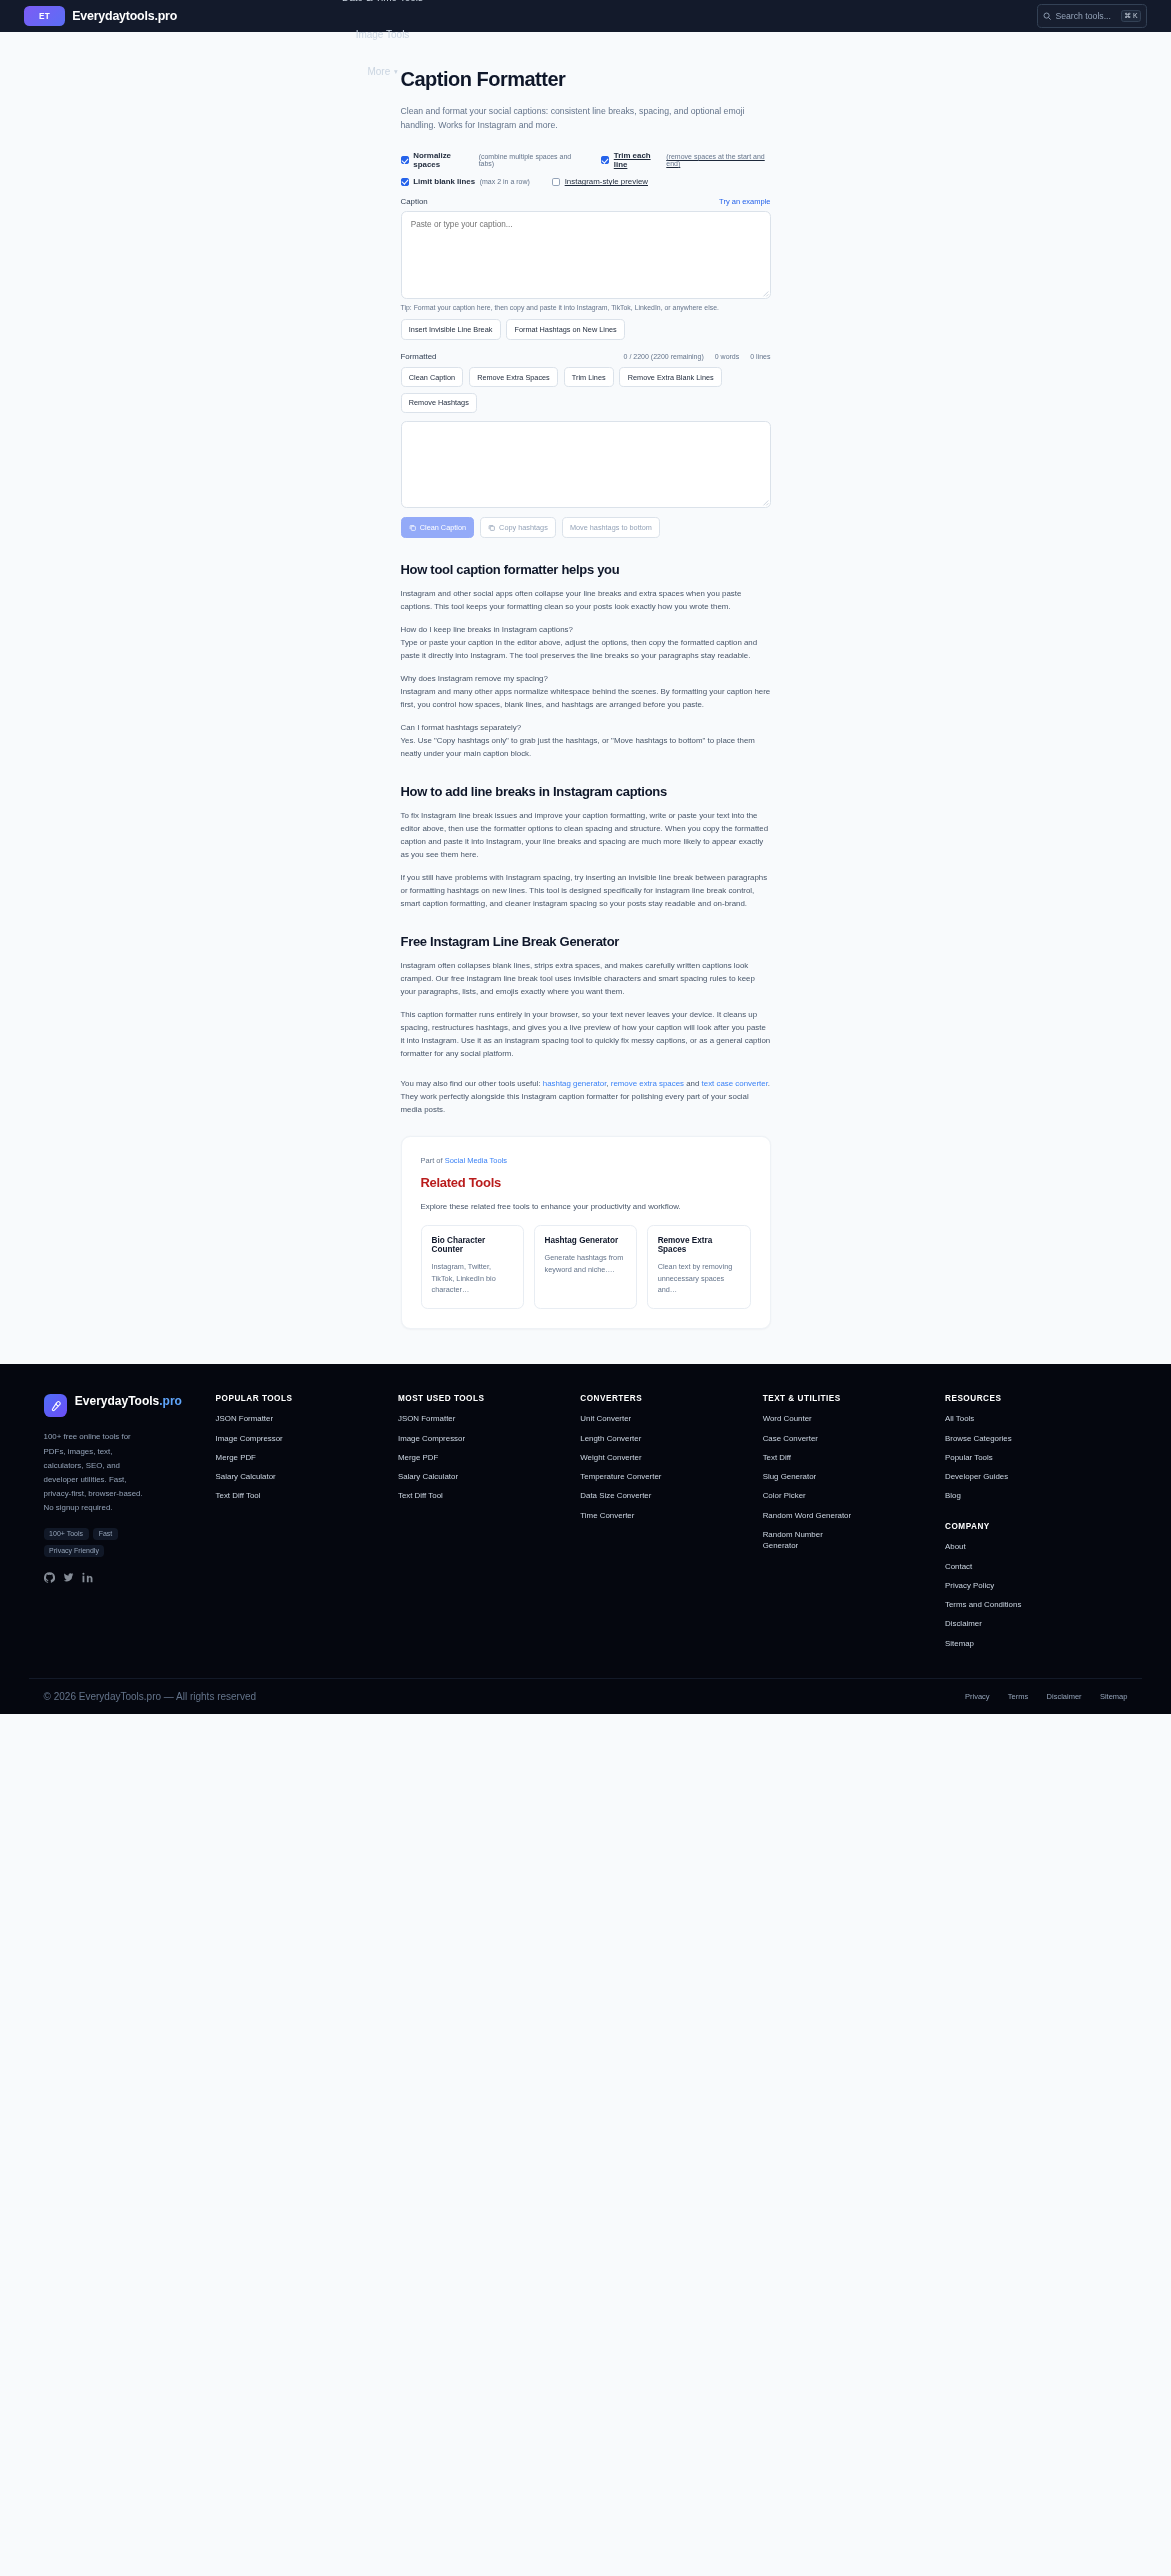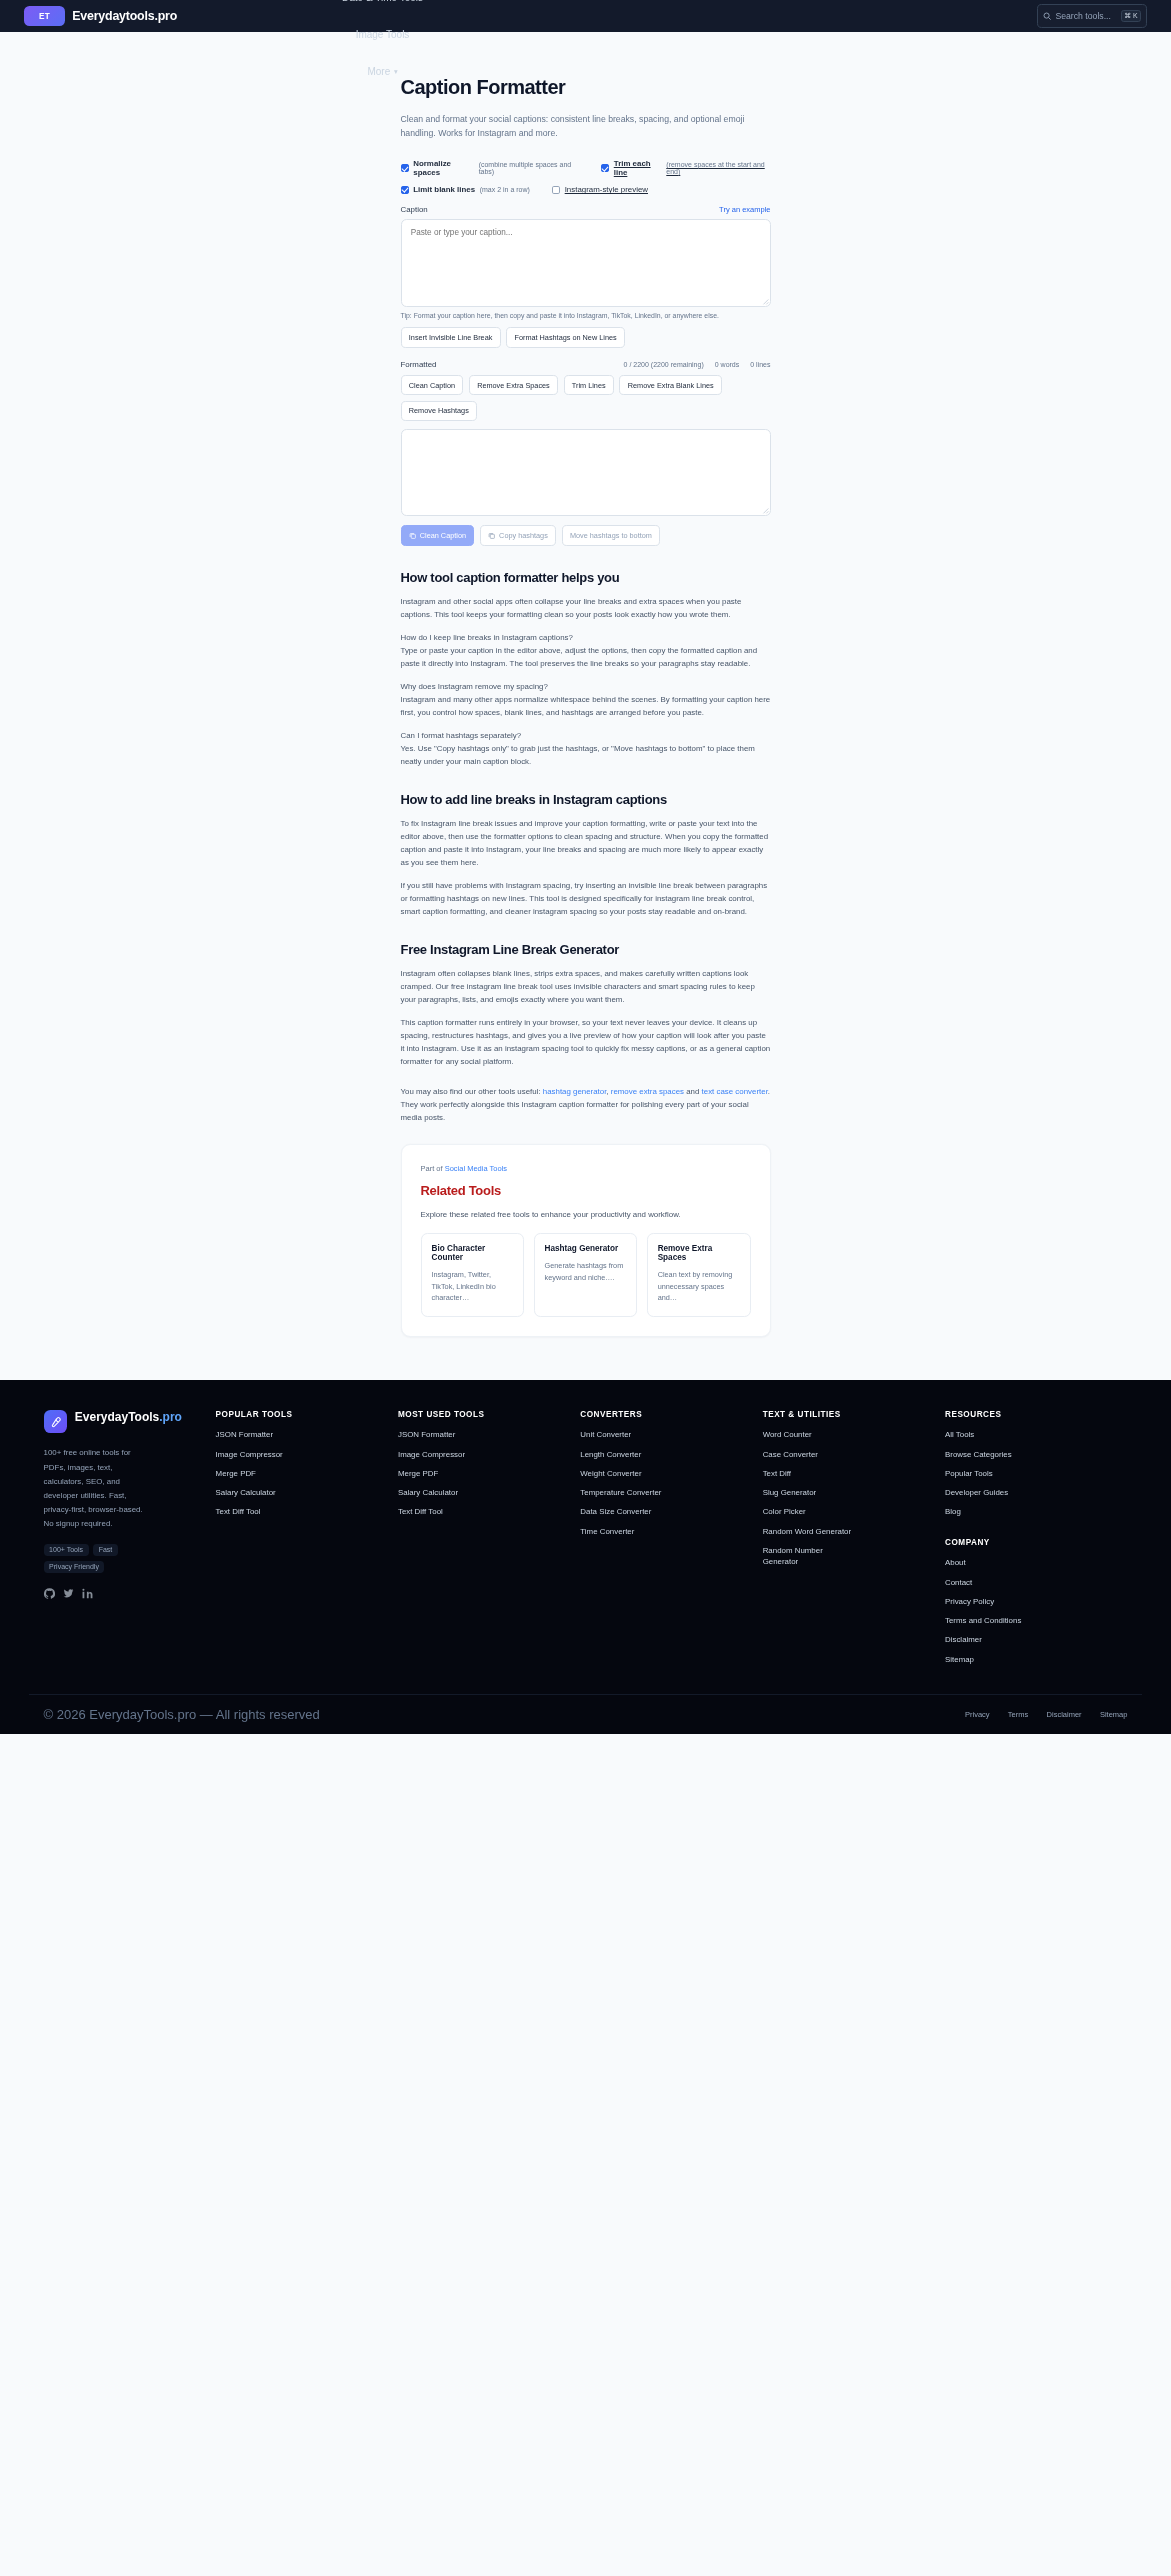--- a/index.html
+++ b/index.html
@@ -40,21 +40,21 @@
   }
   .search-ic { width:8.2px; height:8.2px; flex:none; }
   .search-ph { color:#94a3b8; font-size:8.7px; flex:1; }
   .kbd {
     background:#1e293b; border:0.9px solid #334155; border-radius:2.7px;
     color:#cbd5e1; font-size:6.9px; padding:0.9px 2.7px; line-height:1.3;
   }
 
   
   .page { width:1171px; background:#f8fafc; padding-bottom:27.5px; }
-  .wrap { width:370px; margin:16px auto; padding-top:28px; }
+  .wrap { width:370px; margin:8px auto; padding-top:28px; }
 
   h1.title { font-size:20px; font-weight:bold; color:#0f172a; letter-spacing:-0.5px; }
   .lede { font-size:8.7px; color:#64748b; line-height:1.65; margin-top:13px; }
 
   
   .opts { margin-top:18.3px; }
   .optrow { display:flex; align-items:center; gap:0; margin-bottom:8.2px; }
   .opt { display:flex; align-items:center; gap:4.6px; }
   .opt + .opt { margin-left:22px;text-decoration:underline; }
   .cb {
@@ -147,21 +147,21 @@
   .soc { width:11px; height:11px; opacity:.65; cursor:pointer; }
   .fhead { font-size:8.2px; font-weight:bold; color:#fff; letter-spacing:0.5px; }
   .flist { margin-top:10px; display:flex; flex-direction:column; gap:8.2px; }
   .flink { font-size:7.9px; color:#cbd5e1; cursor:pointer; line-height:1.4; }
   .fhead.second { margin-top:21px; }
   .fbottom {
     margin-top:29px; border-top:0.9px solid #131a29; padding:12px 14.6px;
     width:1113px; margin-left:auto; margin-right:auto;
     display:flex; justify-content:space-between; align-items:center;
   }
-  .copy { font-size:13px; color:#64748b;text-align:right; }
+  .copy { font-size:10px; color:#64748b;text-align:right; }
   .blinks { display:flex; gap:18.3px; }
   .blink { font-size:7.5px; color:#94a3b8; cursor:pointer; }
 </style>
 </head>
 <body>
 
 <div class="nav">
   <div class="brand">
     <div class="brand-logo">ET</div>
     <div class="brand-name">Everydaytools.pro</div>

